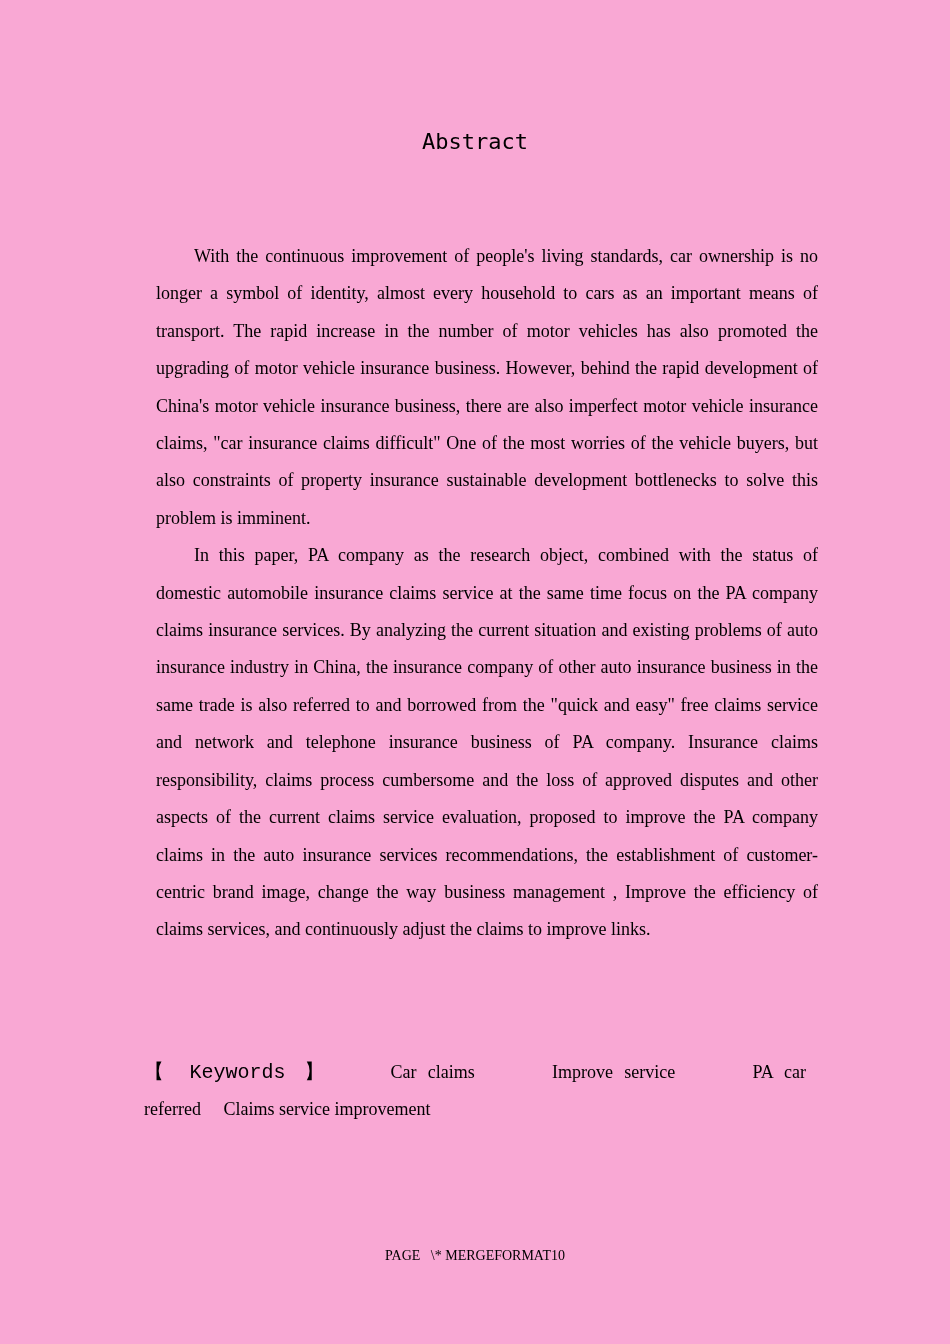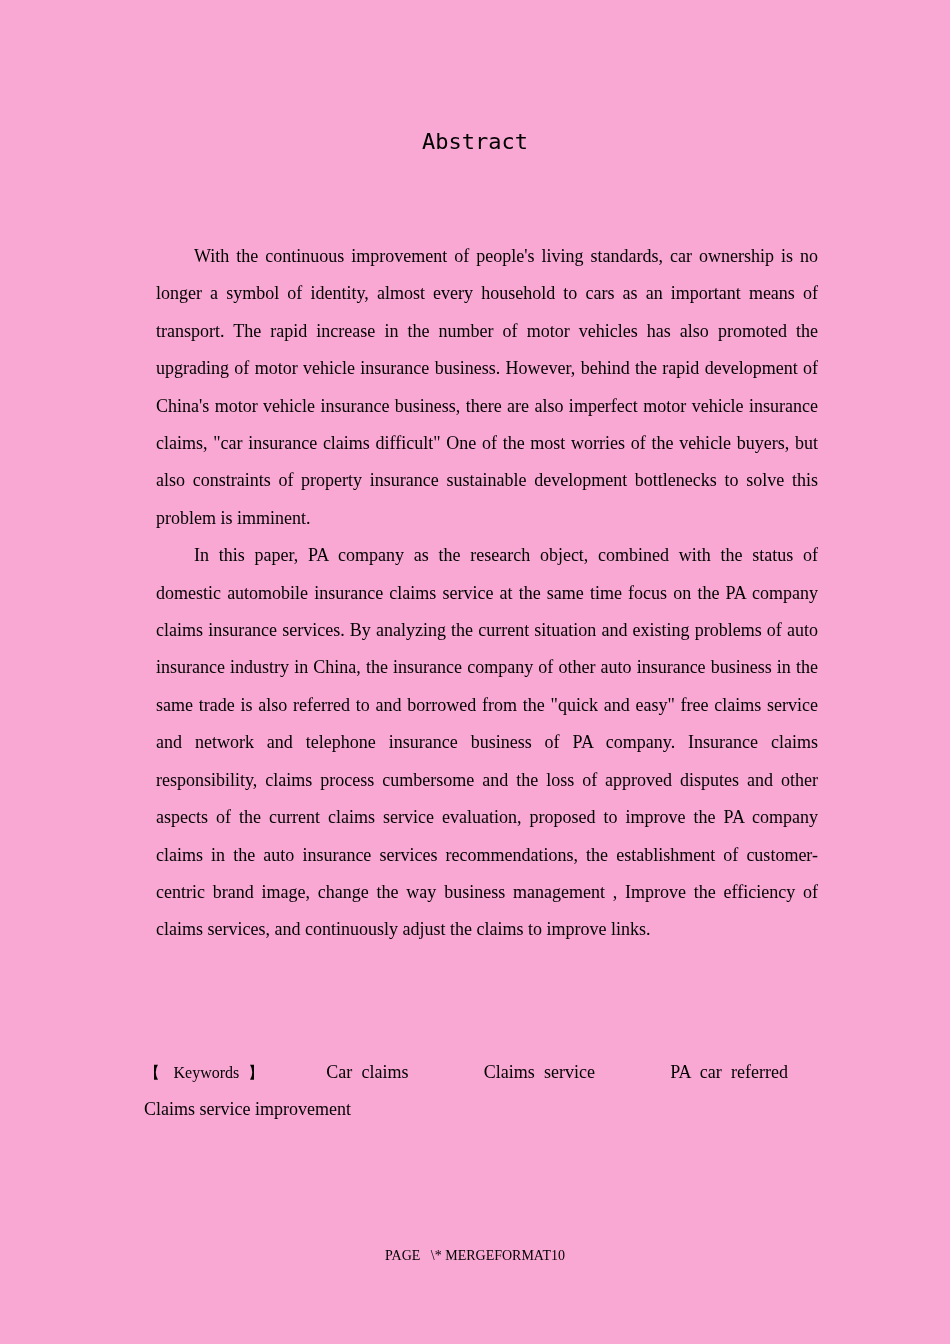--- a/index.html
+++ b/index.html
@@ -54,22 +54,22 @@
       left: 144px;
       width: 662px;
       top: 1054px;
       font-family: "Liberation Serif", "DejaVu Serif", serif;
       font-size: 18px;
       line-height: 37.4px;
       text-align: justify;
       text-align-last: left;
     }
     .kw-label {
-      font-family: Liberation Serif, serif;
-      font-size: 16px;
+      font-family: Liberation Mono, monospace;
+      font-size: 20px;
     }
     .kw-item {
       margin-right: 18px;
       margin-left: 48px;
     }
     .footer {
       position: absolute;
       top: 1247px;
       left: 0;
       width: 950px;
@@ -87,20 +87,20 @@
   <h1 class="title">Abstract</h1>
 
   <div class="body-text">
     <p class="para">With the continuous improvement of people's living standards, car ownership is no longer a symbol of identity, almost every household to cars as an important means of transport. The rapid increase in the number of motor vehicles has also promoted the upgrading of motor vehicle insurance business. However, behind the rapid development of China's motor vehicle insurance business, there are also imperfect motor vehicle insurance claims, "car insurance claims difficult" One of the most worries of the vehicle buyers, but also constraints of property insurance sustainable development bottlenecks to solve this problem is imminent.</p>
     <p class="para">In this paper, PA company as the research object, combined with the status of domestic automobile insurance claims service at the same time focus on the PA company claims insurance services. By analyzing the current situation and existing problems of auto insurance industry in China, the insurance company of other auto insurance business in the same trade is also referred to and borrowed from the "quick and easy" free claims service and network and telephone insurance business of PA company. Insurance claims responsibility, claims process cumbersome and the loss of approved disputes and other aspects of the current claims service evaluation, proposed to improve the PA company claims in the auto insurance services recommendations, the establishment of customer-centric brand image, change the way business management , Improve the efficiency of claims services, and continuously adjust the claims to improve links.</p>
   </div>
 
   <div class="keywords">
     <span class="kw-label">【 Keywords 】</span>
     <span class="kw-item">Car claims</span>
-    <span class="kw-item">Claims service</span>
+    <span class="kw-item">Improve service</span>
     <span class="kw-item">PA car referred</span>
     <span>Claims service improvement</span>
   </div>
 
   <div class="footer" style="white-space: pre;">PAGE   \* MERGEFORMAT10</div>
 
 </div>
 
 </body></html>

